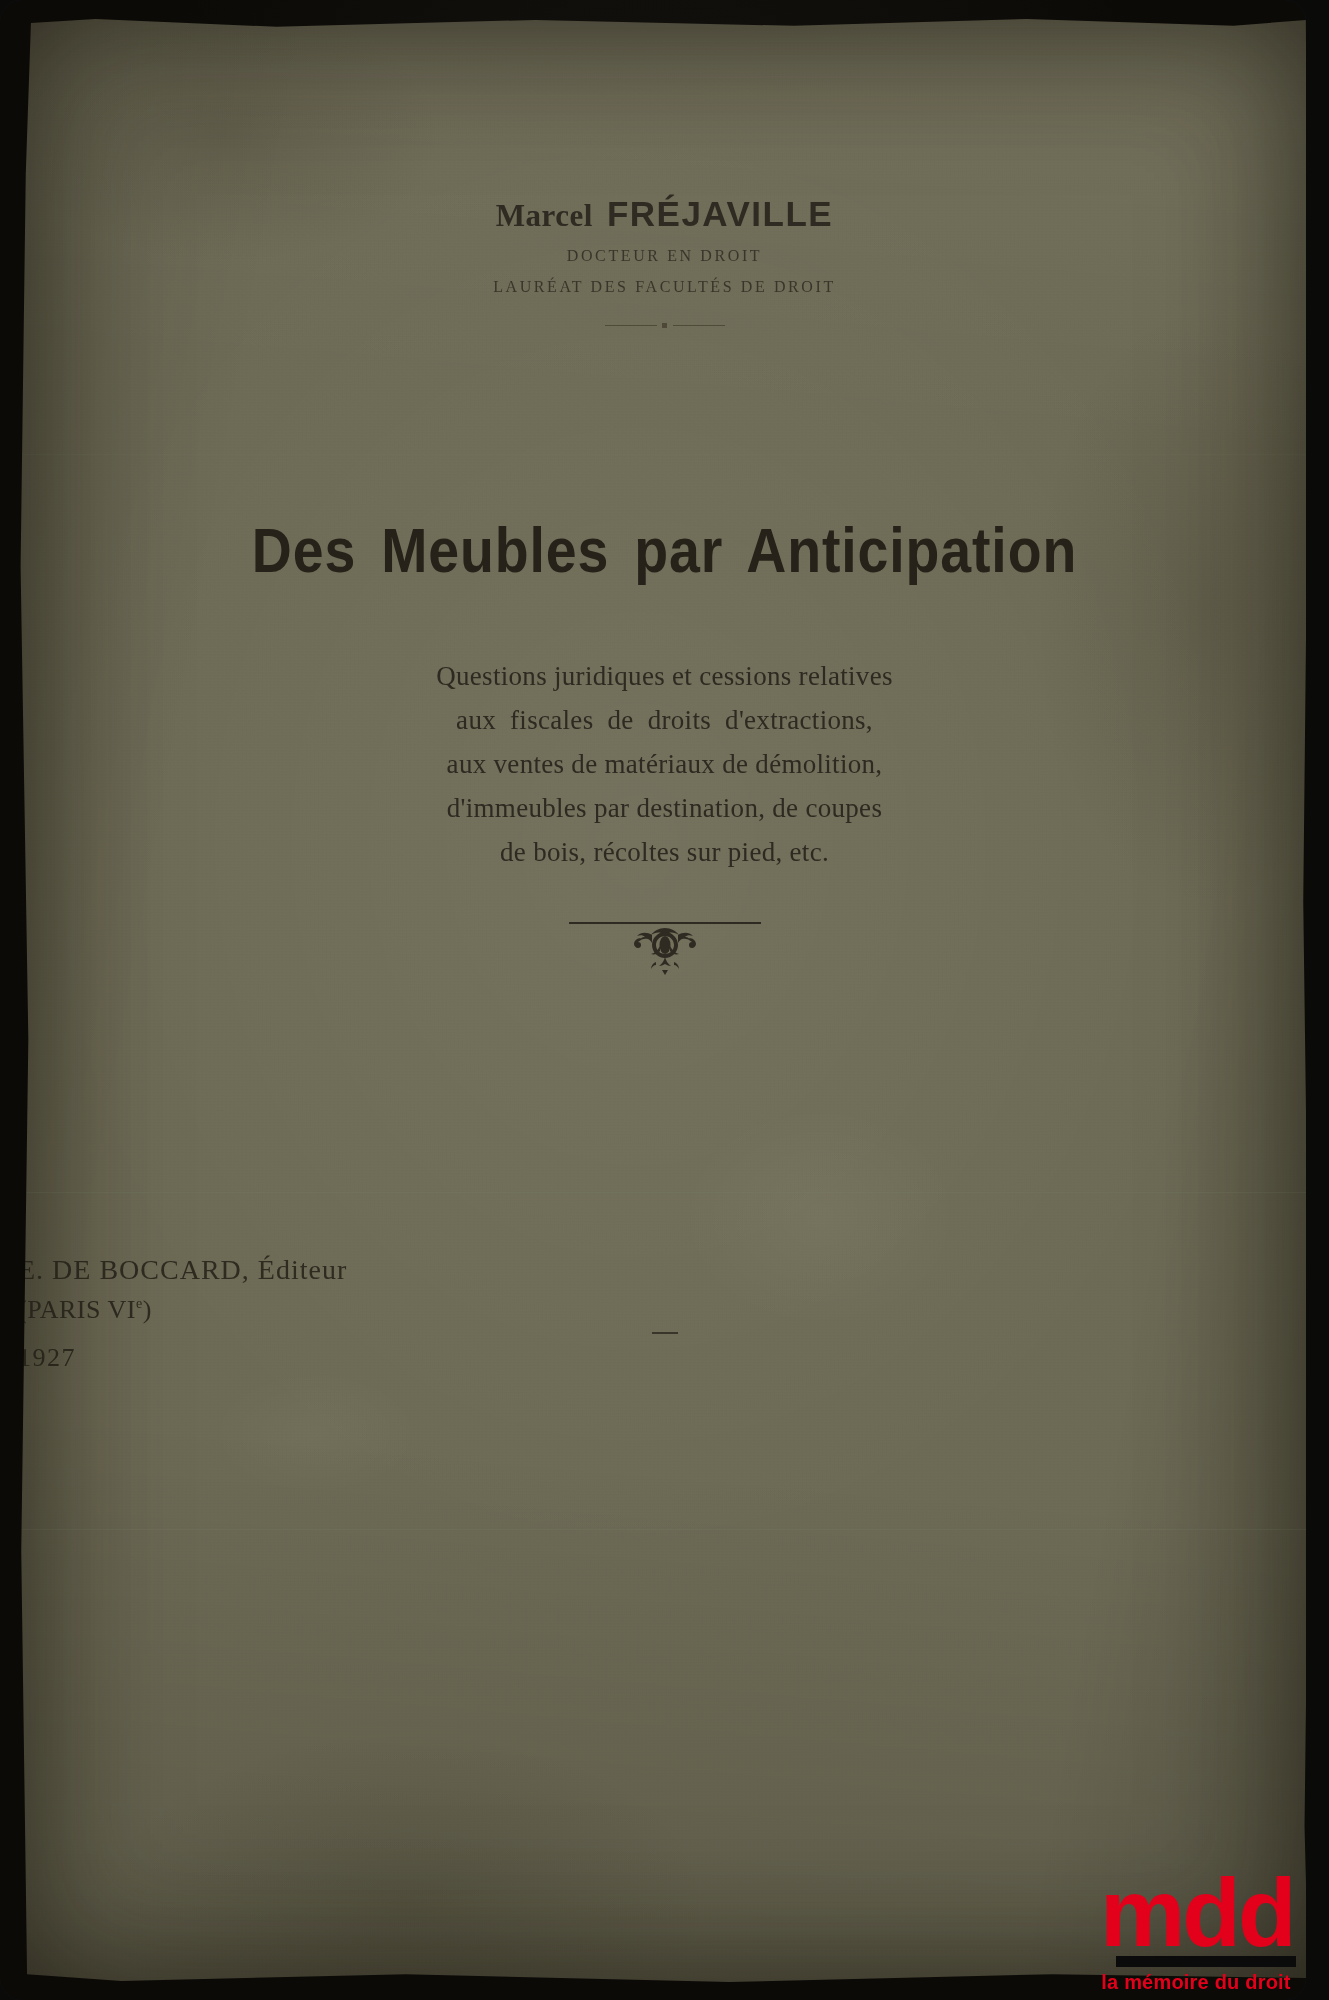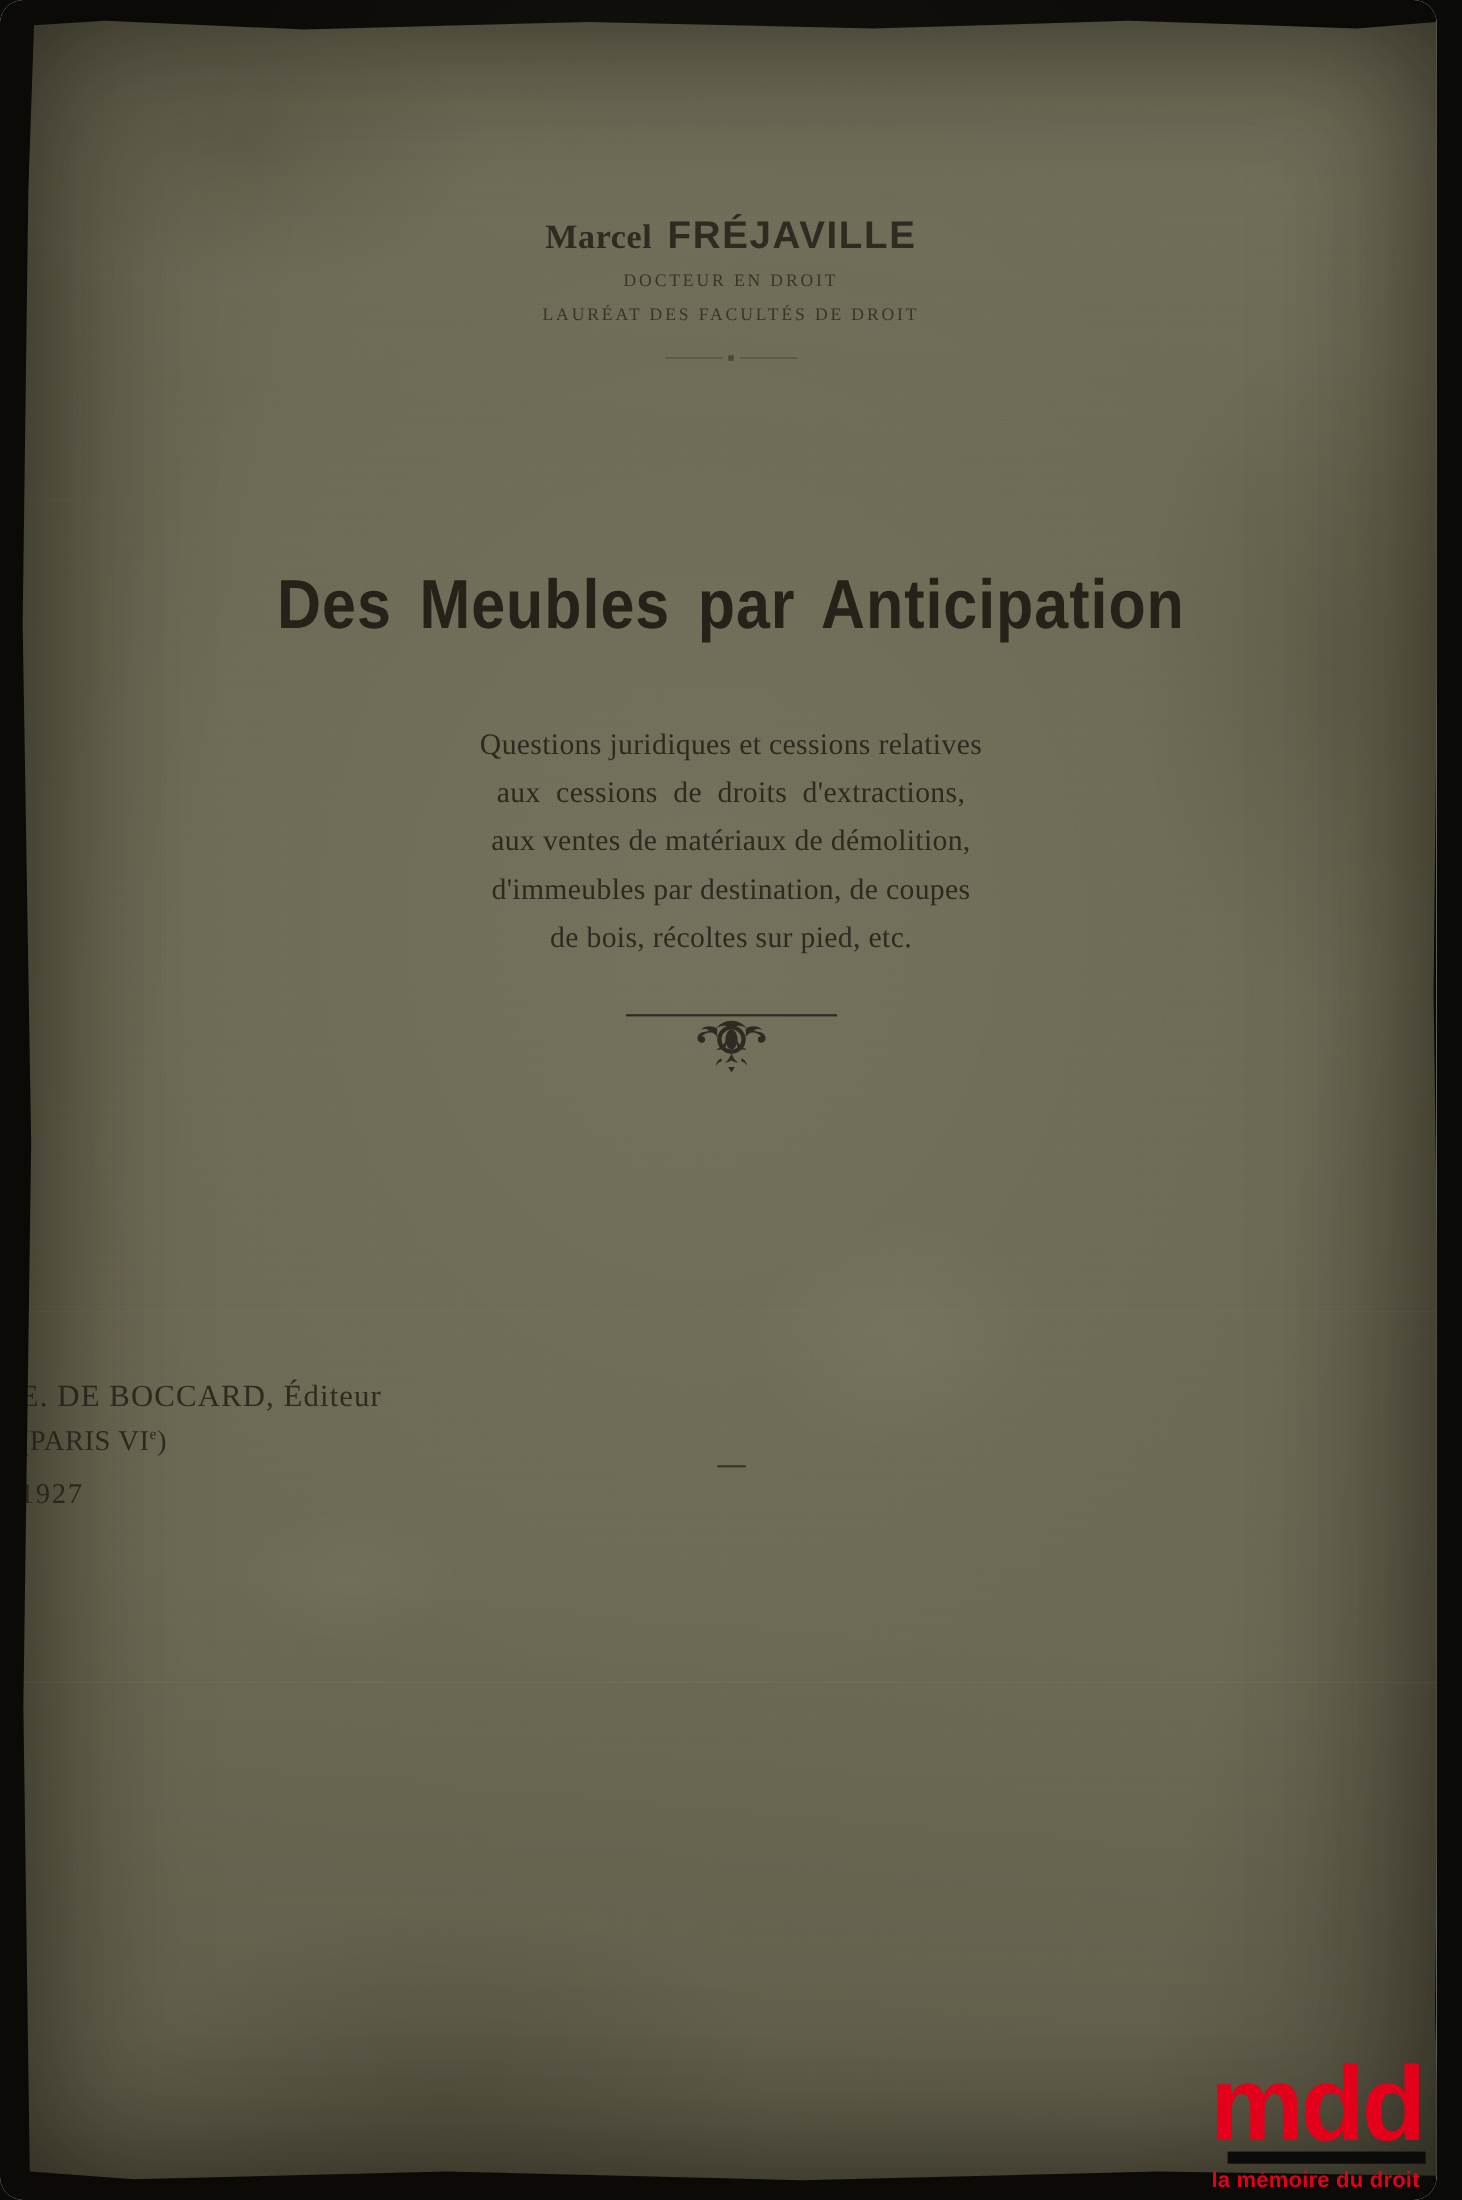--- a/index.html
+++ b/index.html
@@ -5,21 +5,21 @@
   html, body {
     margin: 0;
     padding: 0;
     background: #0a0a08;
   }
   #page {
     position: relative;
     width: 1306px;
     height: 2000px;
     overflow: hidden;
-    background: #e5e5e5;
+    background: #0f172a;
     font-family: "Liberation Serif", serif;
     border-radius: 21px;
   }
 
   
   .scan-bg {
     position: absolute;
     inset: 0;
     background:
       radial-gradient(ellipse at 50% 40%, #1a1812 0%, #0b0a07 70%);
@@ -303,21 +303,21 @@
     <div class="rule-small">
       <span class="ln a"></span>
       <span class="dot"></span>
       <span class="ln b"></span>
     </div>
 
     <div class="txt main-title">Des Meubles par Anticipation</div>
 
     <div class="txt subtitle">
       <span class="ln">Questions juridiques et cessions relatives</span>
-      <span class="ln">aux  cessions  de  droits  d'extractions,</span>
+      <span class="ln">aux  fiscales  de  droits  d'extractions,</span>
       <span class="ln">aux ventes de matériaux de démolition,</span>
       <span class="ln">d'immeubles par destination, de coupes</span>
       <span class="ln">de bois, récoltes sur pied, etc.</span>
     </div>
 
     <div class="ornament">
       <div class="bar"></div>
       <svg width="92" height="64" viewBox="0 0 92 64">
         <g fill="#2f2b22">
           <path d="M46 10c-6 0-11 3-14 7 3-2 7-3 10-2-4 2-7 6-8 10 3-5 8-8 12-8s9 3 12 8c-1-4-4-8-8-10 3-1 7 0 10 2-3-4-8-7-14-7z"></path>

